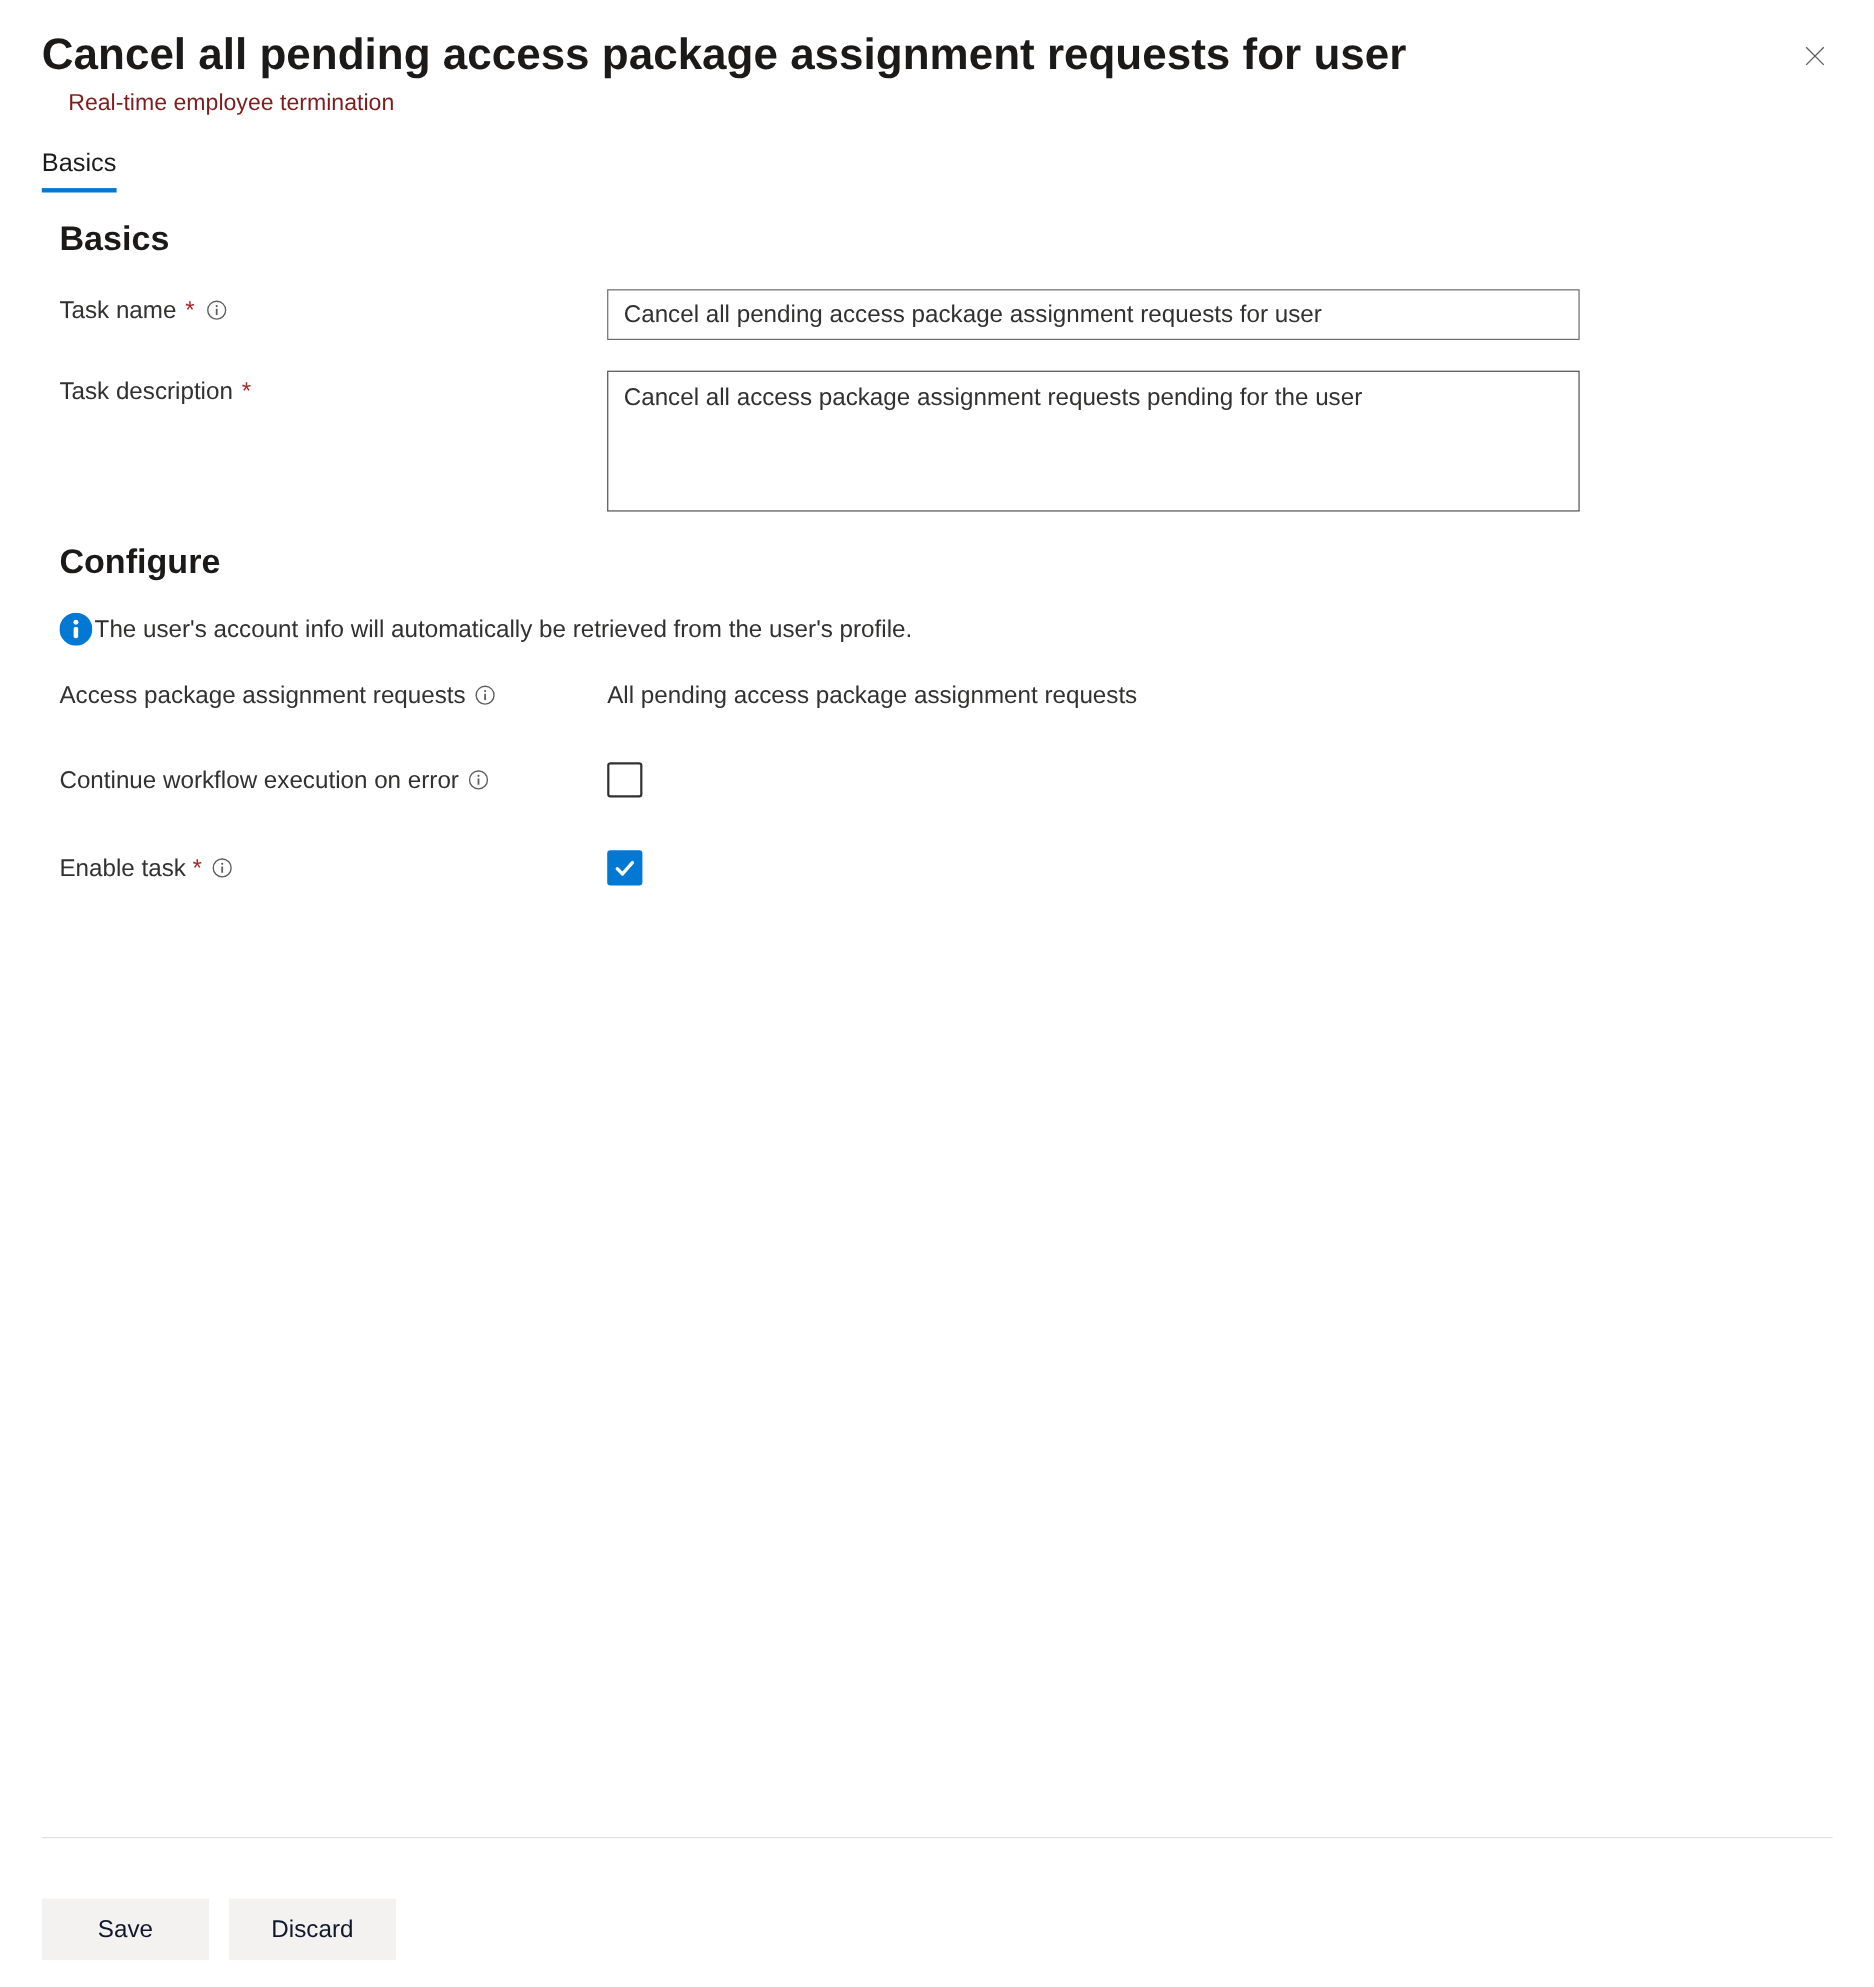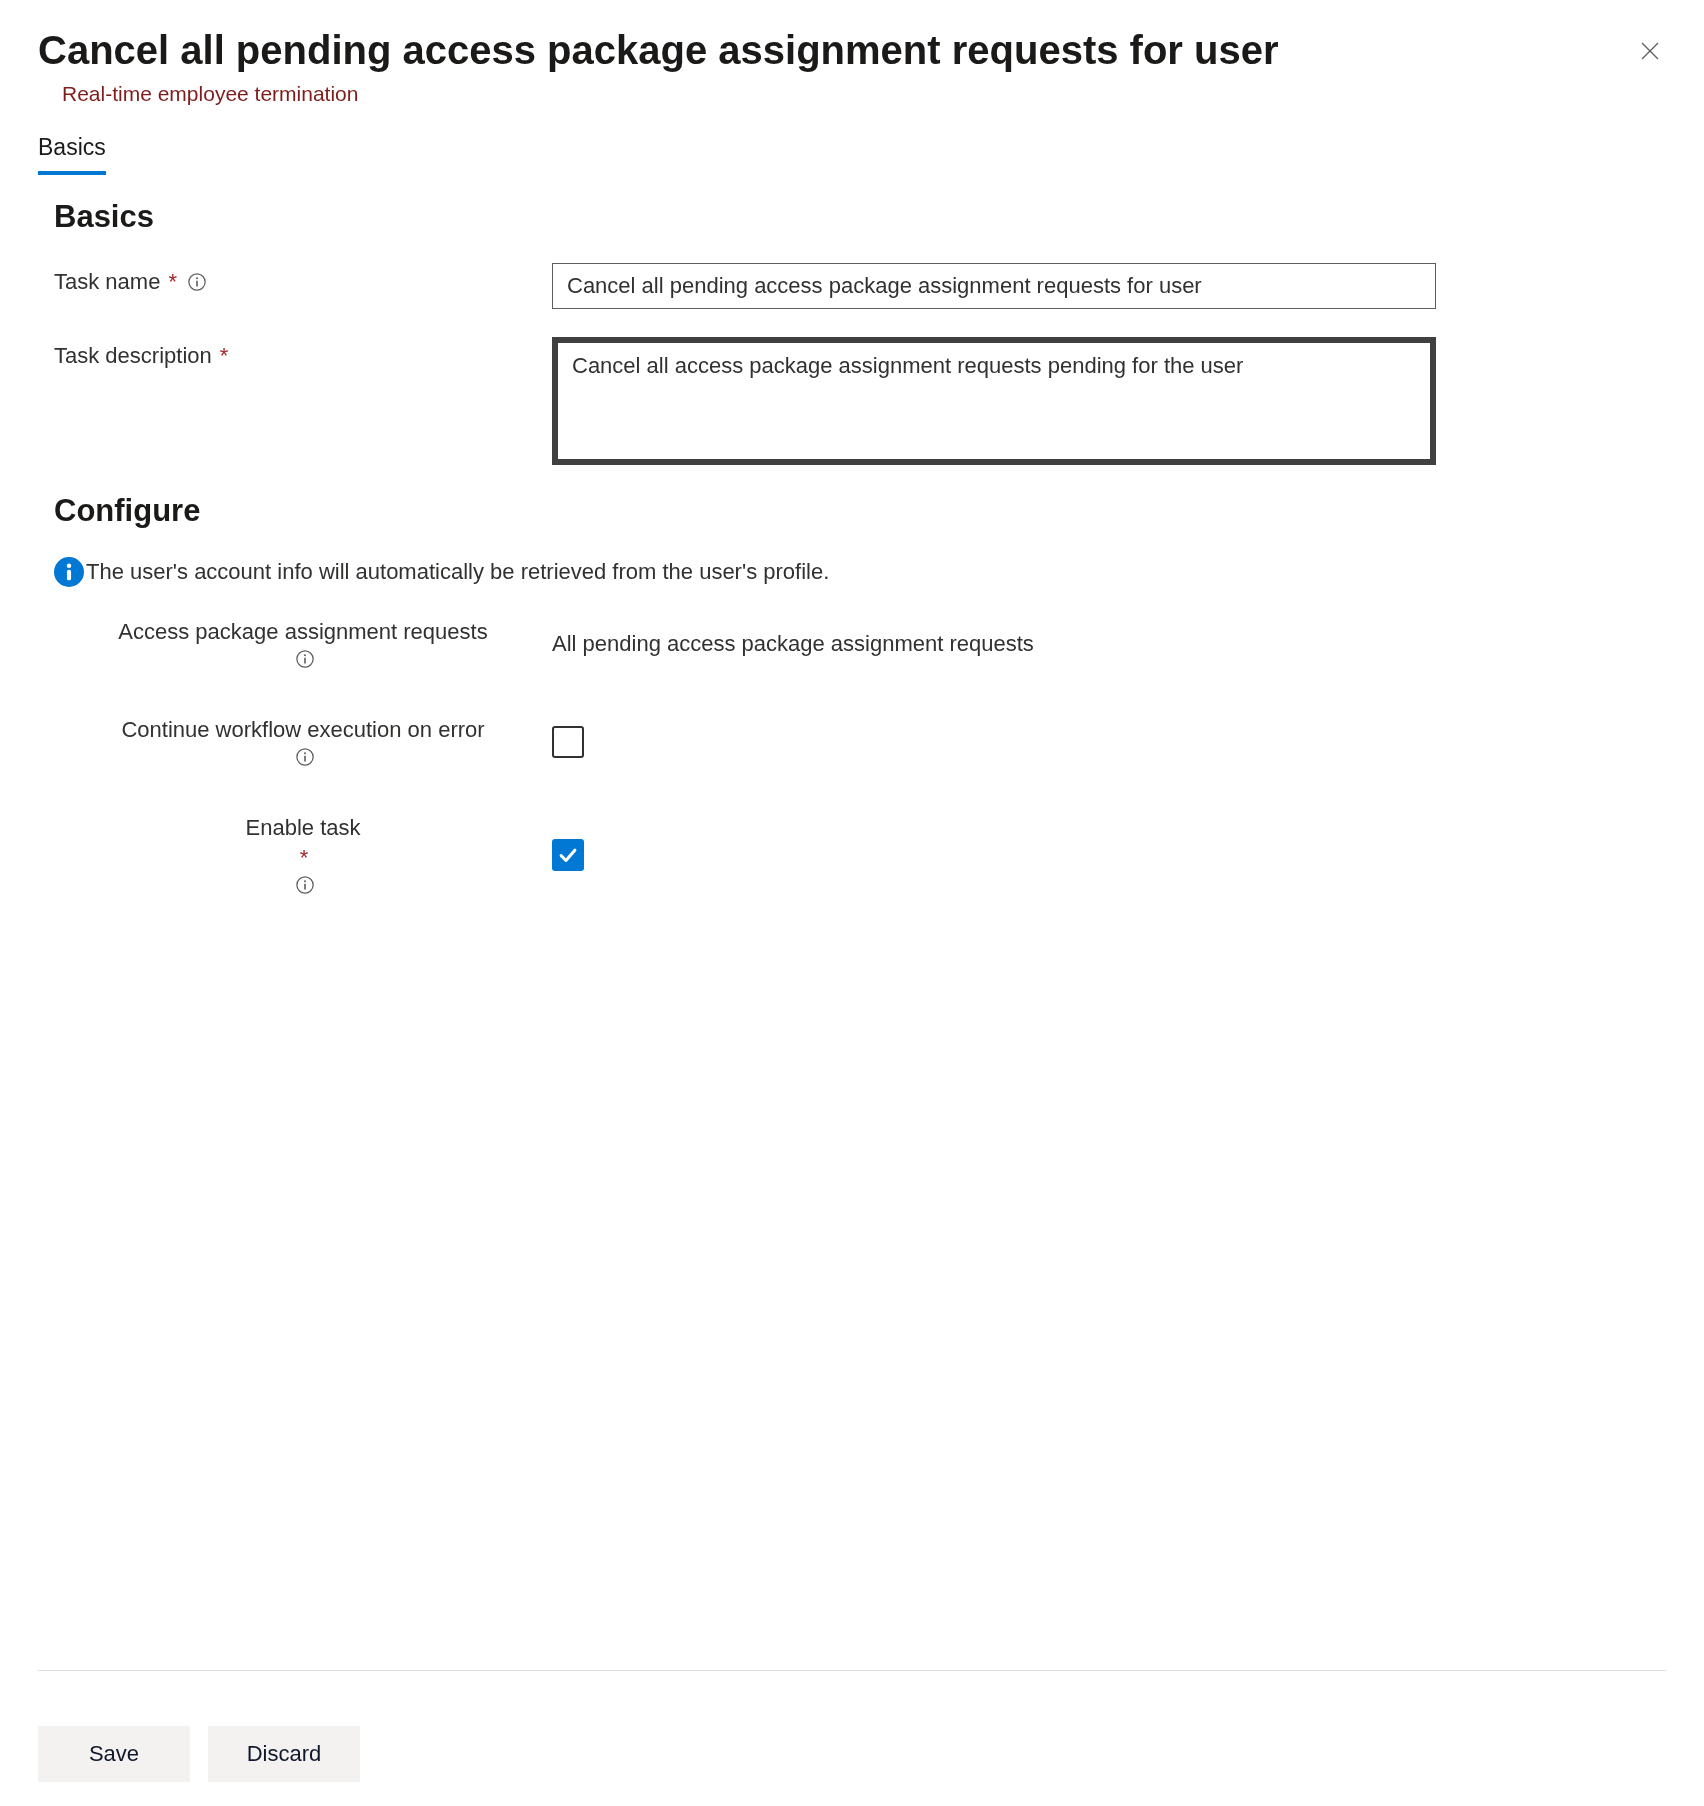--- a/index.html
+++ b/index.html
@@ -126,21 +126,21 @@
       background: #ffffff;
       color: #323130;
       outline: none;
     }
     .textarea-input {
       width: 884px;
       height: 128px;
       padding: 10px 14px;
       font-size: 22px;
       font-family: inherit;
-      border: 6px solid #404040;
+      border: 1px solid #404040;
       background: #ffffff;
       color: #323130;
       outline: none;
       resize: none;
     }
     .section-heading.configure {
       margin-top: 8px;
       margin-bottom: 28px;
     }
     .info-banner {
@@ -165,21 +165,20 @@
       align-items: center;
       margin-bottom: 48px;
     }
     .config-label {
       width: 498px;
       font-size: 22px;
       color: #323130;
       display: flex;
       align-items: center;
       gap: 4px;
-      flex-direction: column;
     }
     .config-value {
       font-size: 22px;
       color: #323130;
     }
     .checkbox {
       width: 32px;
       height: 32px;
       border: 2px solid #323130;
       border-radius: 3px;

